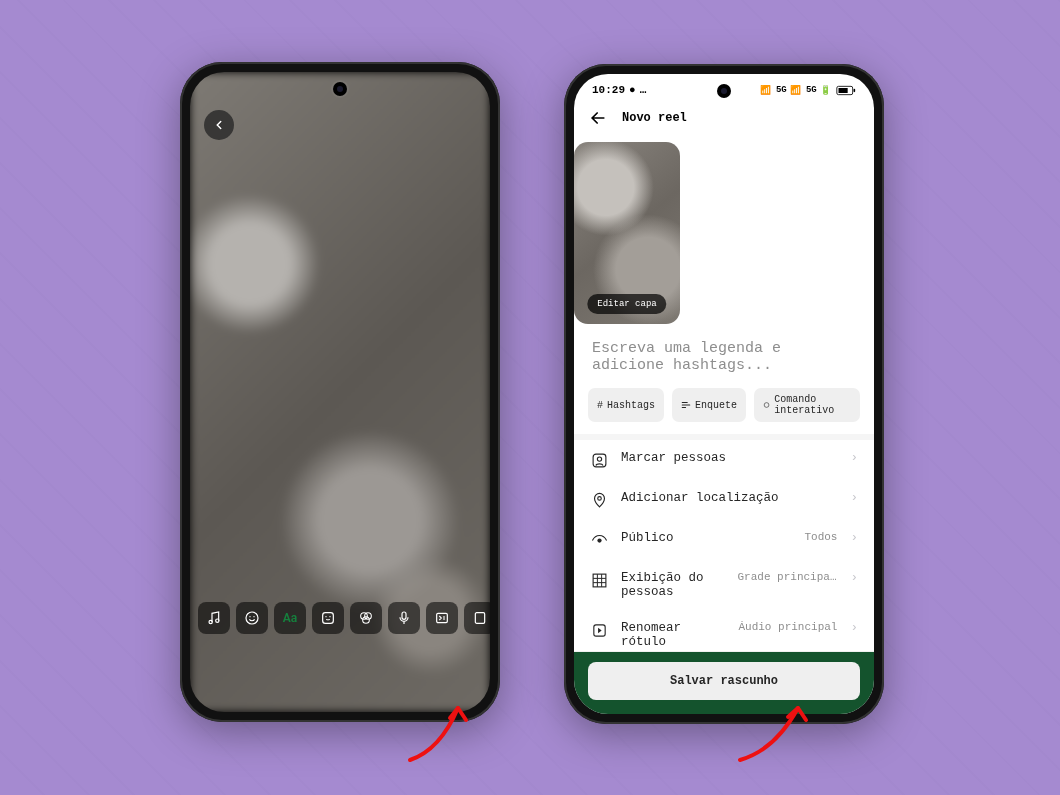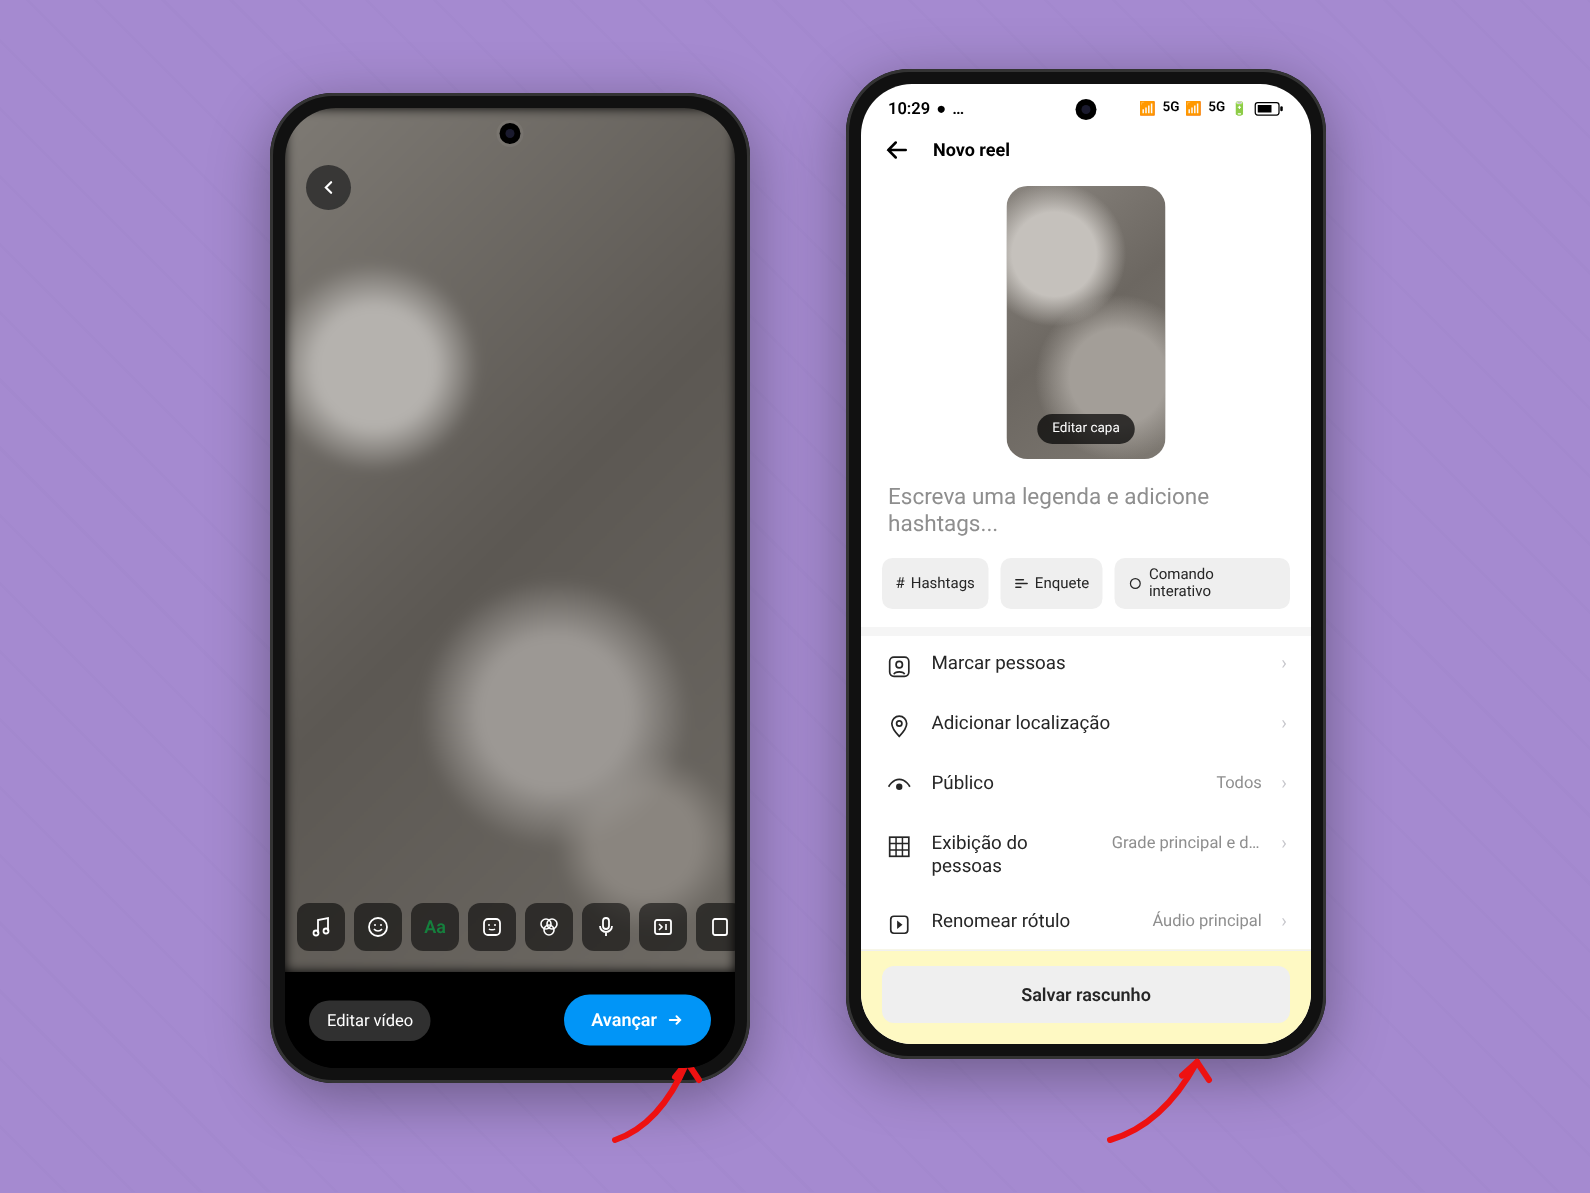--- a/index.html
+++ b/index.html
@@ -21,21 +21,21 @@
   .phone {
     position: absolute;
     width: 320px;
     height: 660px;
     border-radius: 42px;
     background: #111;
     padding: 10px;
     box-shadow: 0 10px 40px rgba(0,0,0,.35), inset 0 0 0 2px #333;
   }
   .phone-left { left: 180px; top: 62px; }
-  .phone-right { left: 564px; top: 46px; }
+  .phone-right { left: 564px; top: 64px; font-family: Liberation Mono, monospace; }
   .screen {
     width: 100%;
     height: 100%;
     border-radius: 34px;
     overflow: hidden;
     position: relative;
     background: #000;
   }
   .notch {
     position: absolute;
@@ -144,21 +144,21 @@
     font-weight: 600;
     color: #000;
   }
   .status-right { display: flex; gap: 4px; align-items: center; font-size: 9px;}
   .header {
     display: flex; align-items: center; gap: 14px;
     padding: 8px 14px 6px;
   }
   .header .title { font-size: 12px; font-weight: 700; }
   .cover-wrap {
-    display: flex; justify-content: center; padding: 8px 0 4px;
+    display: flex; justify-content: flex-start; padding: 8px 0 4px;
   }
   .cover {
     width: 106px; height: 182px;
     border-radius: 14px;
     position: relative;
     overflow: hidden;
     background:
       radial-gradient(circle at 30% 25%, #c5c1bc 0 28px, transparent 48px),
       radial-gradient(circle at 70% 70%, #a39e98 0 32px, transparent 55px),
       linear-gradient(140deg, #8a857f, #6c6761, #7e7972);
@@ -209,21 +209,21 @@
     background: #dbdbdb; position: relative;
   }
   .toggle::after{
     content:""; position:absolute; width:16px;height:16px;
     border-radius:50%; background:#fff; top:2px; left:2px;
     box-shadow:0 1px 2px rgba(0,0,0,.2);
   }
   .footer-btns {
     display: flex; gap: 10px;
     padding: 10px 14px 14px;
-    background:#fef9c3;
+    background:#14532d;
     border-top:1px solid #f0f0f0;
   }
   .footer-btn {
     flex: 1;
     text-align: center;
     padding: 12px 0;
     border-radius: 8px;
     font-size: 12px;
     font-weight: 600;
     cursor: pointer;
@@ -296,29 +296,20 @@
             <svg width="16" height="16" viewBox="0 0 24 24">
               <rect x="4" y="5" width="16" height="14" rx="2" fill="none" stroke="#fff" stroke-width="1.8"></rect>
               <path d="M15 9v6m-7-6l3 3-3 3" fill="none" stroke="#fff" stroke-width="1.6"></path>
             </svg>
           </div>
         <div class="tool">
             <svg width="16" height="16" viewBox="0 0 24 24">
               <rect x="5" y="4" width="14" height="16" rx="2" fill="none" stroke="#fff" stroke-width="1.8"></rect>
             </svg>
           </div>
-      </div>
-      <div class="bottom-bar">
-        <div class="edit-video-btn">Editar vídeo</div>
-        <div class="advance-btn">
-          <span>Avançar</span>
-          <svg width="12" height="12" viewBox="0 0 24 24">
-              <path d="M5 12h14m-5-5l5 5-5 5" fill="none" stroke="#fff" stroke-width="2.5" stroke-linecap="round"></path>
-            </svg>
-        </div>
       </div>
     </div>
   </div>
 </div>
 
 <div class="phone phone-right">
   <div class="screen">
     <div class="notch"></div>
     <div class="publish">
       <div class="status-bar">

